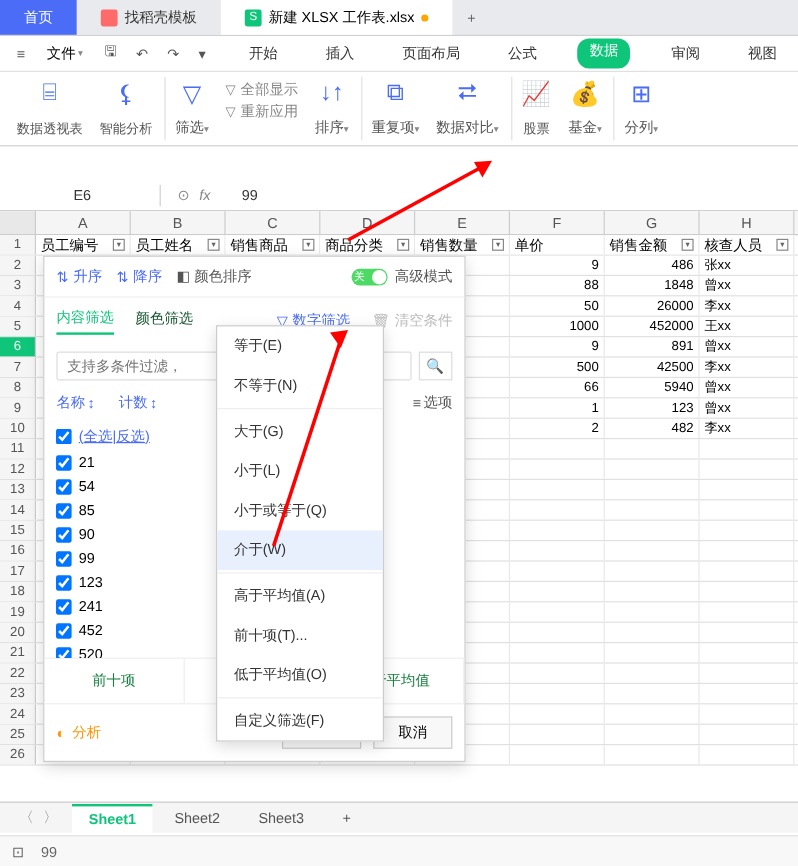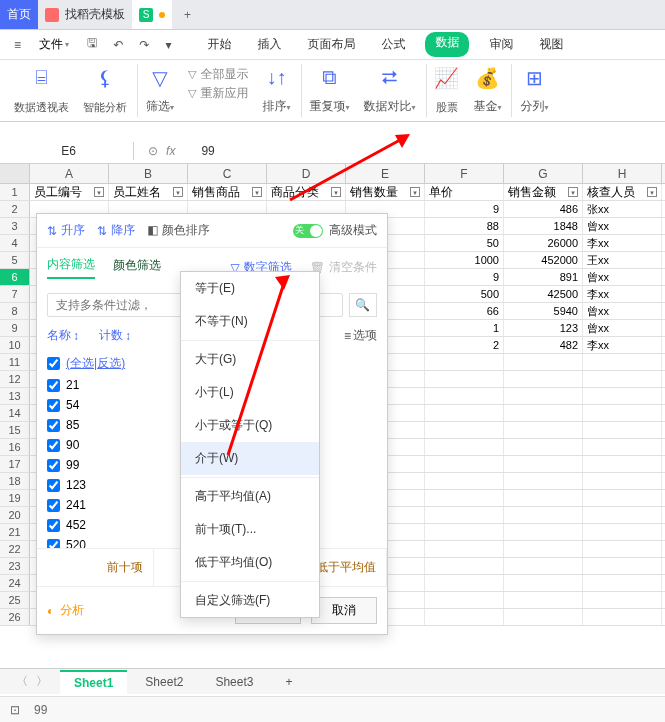--- a/index.html
+++ b/index.html
@@ -1,41 +1,41 @@
 <!DOCTYPE html>
 <html><head>
 <meta charset="utf-8">
 <style>
 *{margin:0;padding:0;box-sizing:border-box;font-family:"Microsoft YaHei",Arial,sans-serif;font-size:12px}
 body{background:#fff;width:665px;height:722px;overflow:hidden;position:relative}
 .tabbar{height:30px;display:flex;background:#e8eaed;border-bottom:1px solid #d0d0d0}
-.tab{padding:0 7px;display:flex;align-items:center;gap:6px;cursor:pointer}
+.tab{padding:0 20px;display:flex;align-items:center;gap:6px;cursor:pointer}
 .tab.home{background:#4a6cf7;color:#fff}
 .tab.doc{background:#e8eaed;color:#333}
 .tab.active{background:#fff}
 .tab-icon{width:14px;height:14px;display:inline-block}
 .tab-icon.dk{background:#ff6b6b;border-radius:2px}
 .tab-icon.s{background:#0ec57a;border-radius:2px;color:#fff;text-align:center;font-size:10px;line-height:14px}
 .dot{width:6px;height:6px;background:#ffa500;border-radius:50%}
 .plus-tab{padding:0 12px;display:flex;align-items:center;color:#666;cursor:pointer}
 .menubar{height:30px;display:flex;align-items:center;padding:0 8px;gap:4px;border-bottom:1px solid #e0e0e0}
 .menu-btn{padding:4px 6px;color:#555;cursor:pointer}
 .menu-file{display:flex;align-items:center;gap:2px;padding:4px 8px}
-.menu-tabs{display:flex;gap:14px;margin-left:20px}
+.menu-tabs{display:flex;gap:28px;margin-left:20px}
 .menu-tab{padding:4px 6px;color:#333;cursor:pointer}
 .menu-tab.active{background:#0ec57a;color:#fff;border-radius:10px;padding:2px 10px}
 .ribbon{height:62px;display:flex;padding:4px 8px;border-bottom:1px solid #d0d0d0;gap:2px}
 .ribbon-group{display:flex;flex-direction:column;align-items:center;justify-content:space-between;padding:2px 6px;cursor:pointer}
 .ribbon-group.sep{border-right:1px solid #e0e0e0;padding-right:10px}
 .ribbon-icon{font-size:20px;color:#4a6cf7}
 .ribbon-label{font-size:11px;color:#555;white-space:nowrap}
 .drop-arrow{font-size:8px;color:#888}
 .ribbon-small{display:flex;flex-direction:column;gap:2px;padding:2px 6px}
 .ribbon-sm-item{display:flex;align-items:center;gap:4px;color:#888;cursor:pointer;font-size:11px}
-.formula-bar{height:26px;display:flex;align-items:center;border-bottom:1px solid #d0d0d0;padding:0 4px;margin-top:16px}
+.formula-bar{height:26px;display:flex;align-items:center;border-bottom:1px solid #d0d0d0;padding:0 4px;margin-top:28px}
 .cell-ref{width:130px;text-align:center;color:#333;border-right:1px solid #d0d0d0;padding:2px}
 .fx-icons{display:flex;gap:8px;padding:0 14px;color:#888}
 .fx-label{font-style:italic;color:#888}
 .fx-val{padding-left:12px;color:#333}
 .grid{position:relative}
 .col-headers{display:flex;height:20px;background:#f5f5f5;border-bottom:1px solid #ccc}
 .corner{width:30px;border-right:1px solid #ccc;background:#e8e8e8}
 .col-h{width:79px;text-align:center;border-right:1px solid #ccc;line-height:20px;color:#555;cursor:pointer}
 .row{display:flex;height:17px;border-bottom:1px solid #e0e0e0}
 .row-h{width:30px;text-align:center;background:#f5f5f5;border-right:1px solid #ccc;font-size:11px;color:#555;line-height:17px;cursor:pointer}
@@ -61,21 +61,21 @@
 .fp-search input{flex:1;padding:4px 8px;border:1px solid #ddd;border-radius:2px;color:#999}
 .fp-search-icon{width:28px;border:1px solid #ddd;display:flex;align-items:center;justify-content:center;color:#888;cursor:pointer}
 .fp-cols{display:flex;padding:4px 10px;gap:20px;color:#4a6cf7}
 .fp-cols span{cursor:pointer;display:flex;align-items:center;gap:2px}
 .fp-opts{margin-left:auto;color:#555;cursor:pointer;display:flex;align-items:center;gap:4px}
 .fp-list{padding:4px 10px;max-height:200px;overflow:auto}
 .fp-item{display:flex;align-items:center;gap:6px;padding:3px 0;cursor:pointer}
 .fp-item input{cursor:pointer}
 .fp-item .sel-links{color:#4a6cf7;text-decoration:underline}
 .fp-bottom-btns{display:flex;border-top:1px solid #eee}
-.fp-bbtn{flex:1;text-align:right;padding:10px;color:#a16207;cursor:pointer;border-right:1px solid #eee}
+.fp-bbtn{flex:1;text-align:center;padding:10px;color:#15803d;cursor:pointer;border-right:1px solid #eee}
 .fp-analysis{display:flex;align-items:center;gap:6px;padding:10px;color:#ff9500;border-top:1px solid #eee}
 .fp-ok-row{margin-left:auto;display:flex;gap:10px}
 .fp-ok-btn{padding:4px 20px;border:1px solid #ccc;background:#f8f8f8;cursor:pointer}
 .submenu{position:absolute;left:180px;top:271px;width:140px;background:#fff;border:1px solid #ccc;box-shadow:0 4px 12px rgba(0,0,0,.15);z-index:20}
 .sm-item{padding:8px 14px;cursor:pointer;color:#333}
 .sm-item.hl{background:#e8f0fe}
 .sm-sep{height:1px;background:#eee;margin:2px 0}
 .arrow{position:absolute;z-index:30;pointer-events:none}
 .arrow1{left:280px;top:130px;width:130px;height:80px}
 .arrow2{left:220px;top:275px;width:70px;height:190px}
@@ -91,20 +91,21 @@
 <body>
 
 <div class="tabbar">
   <div class="tab home">首页</div>
   <div class="tab doc">
       <span class="tab-icon dk"></span>
       <span>找稻壳模板</span>
     </div>
   <div class="tab active">
       <span class="tab-icon s">S</span>
+      <span>新建 XLSX 工作表.xlsx</span>
       <span class="dot"></span>
     </div>
   <div class="plus-tab">+</div>
 </div>
 
 <div class="menubar">
   <span class="menu-btn">≡</span>
   <span class="menu-file">
       <span>文件</span>
       <span class="drop-arrow">▾</span>

